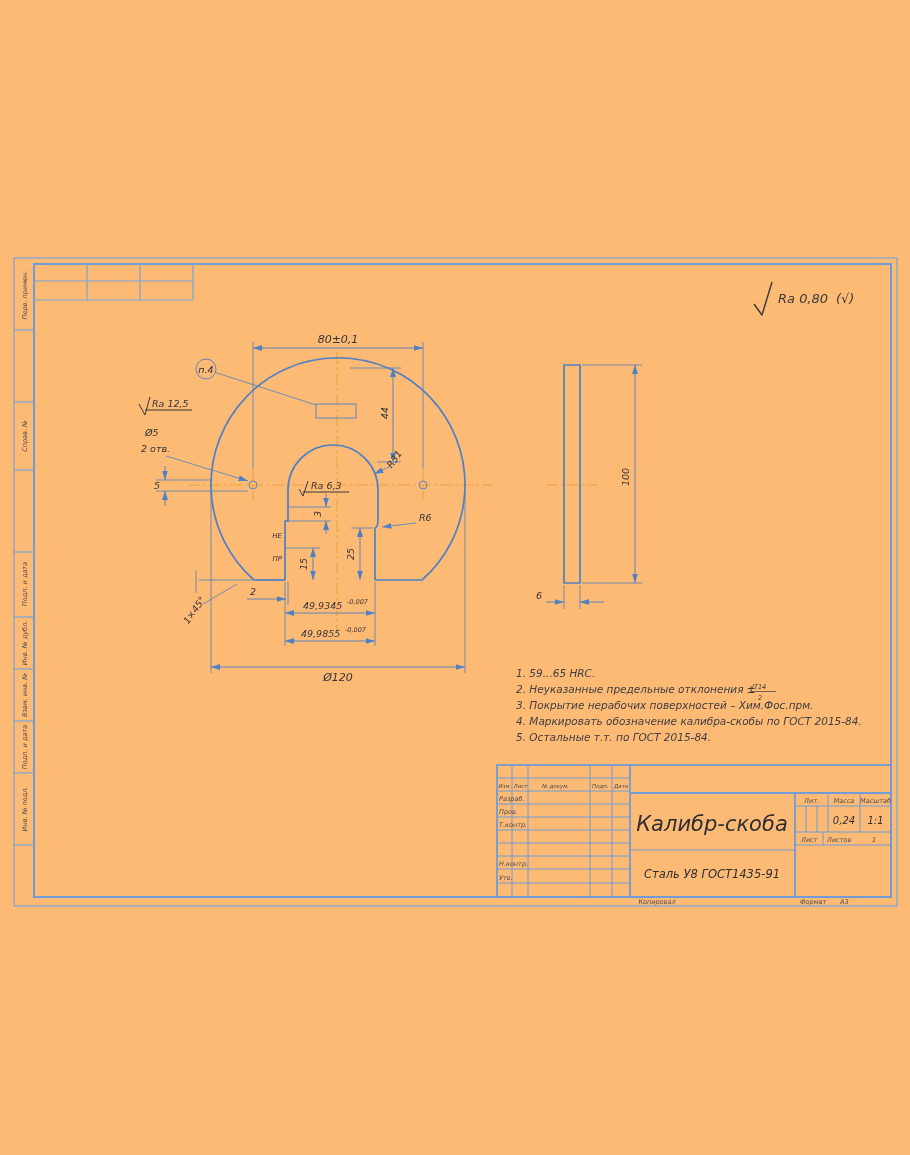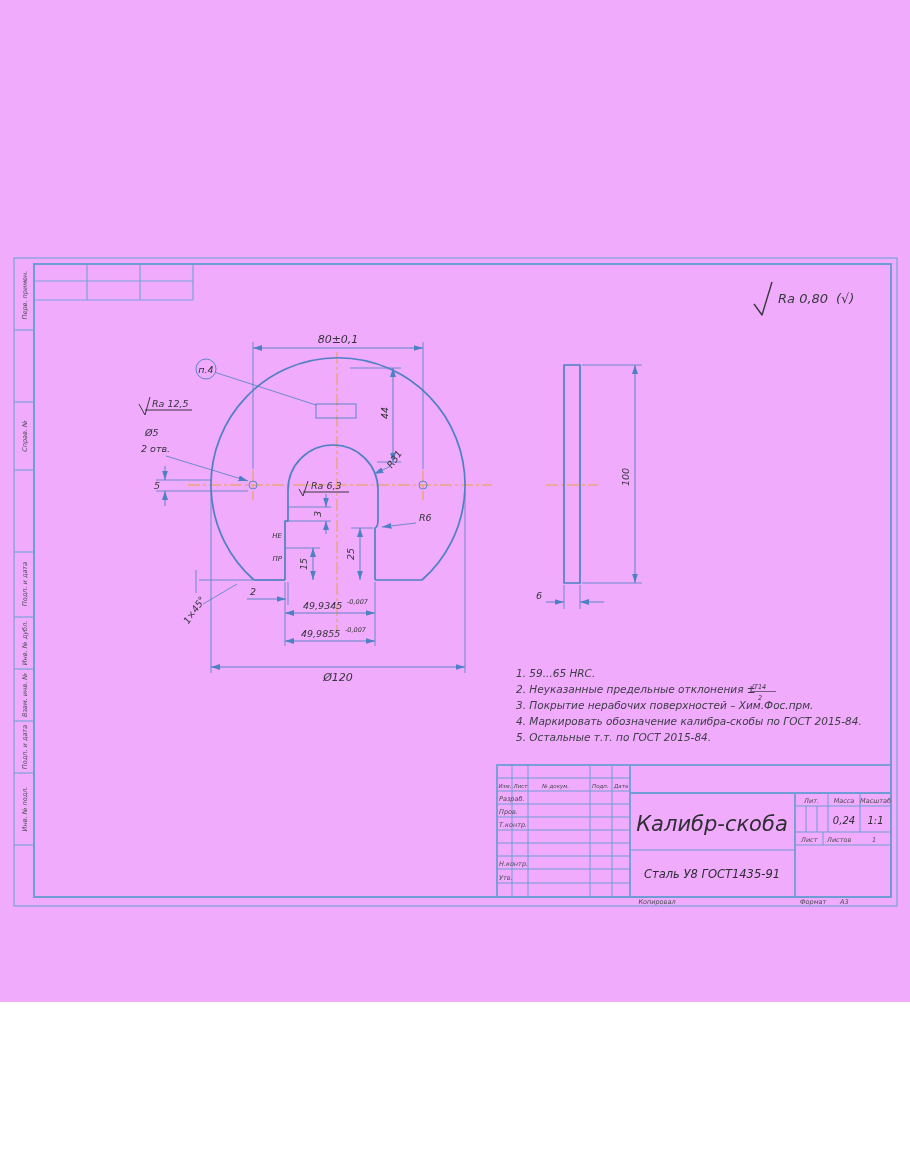--- a/index.html
+++ b/index.html
@@ -1,16 +1,16 @@
 <!DOCTYPE html>
 <html><head>
 <meta charset="utf-8">
 <style>
   html,body{margin:0;padding:0;background:#ffffff;}
-  #page{position:relative;width:910px;height:1002px;background:#f0abfc;overflow:hidden;text-align:center;}
+  #page{position:relative;width:910px;height:1155px;background:#fdba74;overflow:hidden;text-align:center;}
   #page svg{position:absolute;left:0;top:0;}
   text{font-family:"DejaVu Sans",sans-serif;}
   .td{font-style:italic;font-size:9.5px;fill:#33333a;}
   .lg{font-size:11px;}
   .sm{font-size:7px;}
   .sup{font-style:italic;font-size:6.5px;fill:#33333a;}
   .note{font-style:italic;font-size:10.5px;fill:#3d3d44;}
   .marg{font-style:italic;font-size:6.5px;fill:#4a4a52;}
   .tbxs{font-style:italic;font-size:5.5px;fill:#4a4a52;}
   .tbs{font-style:italic;font-size:6.5px;fill:#4a4a52;}

